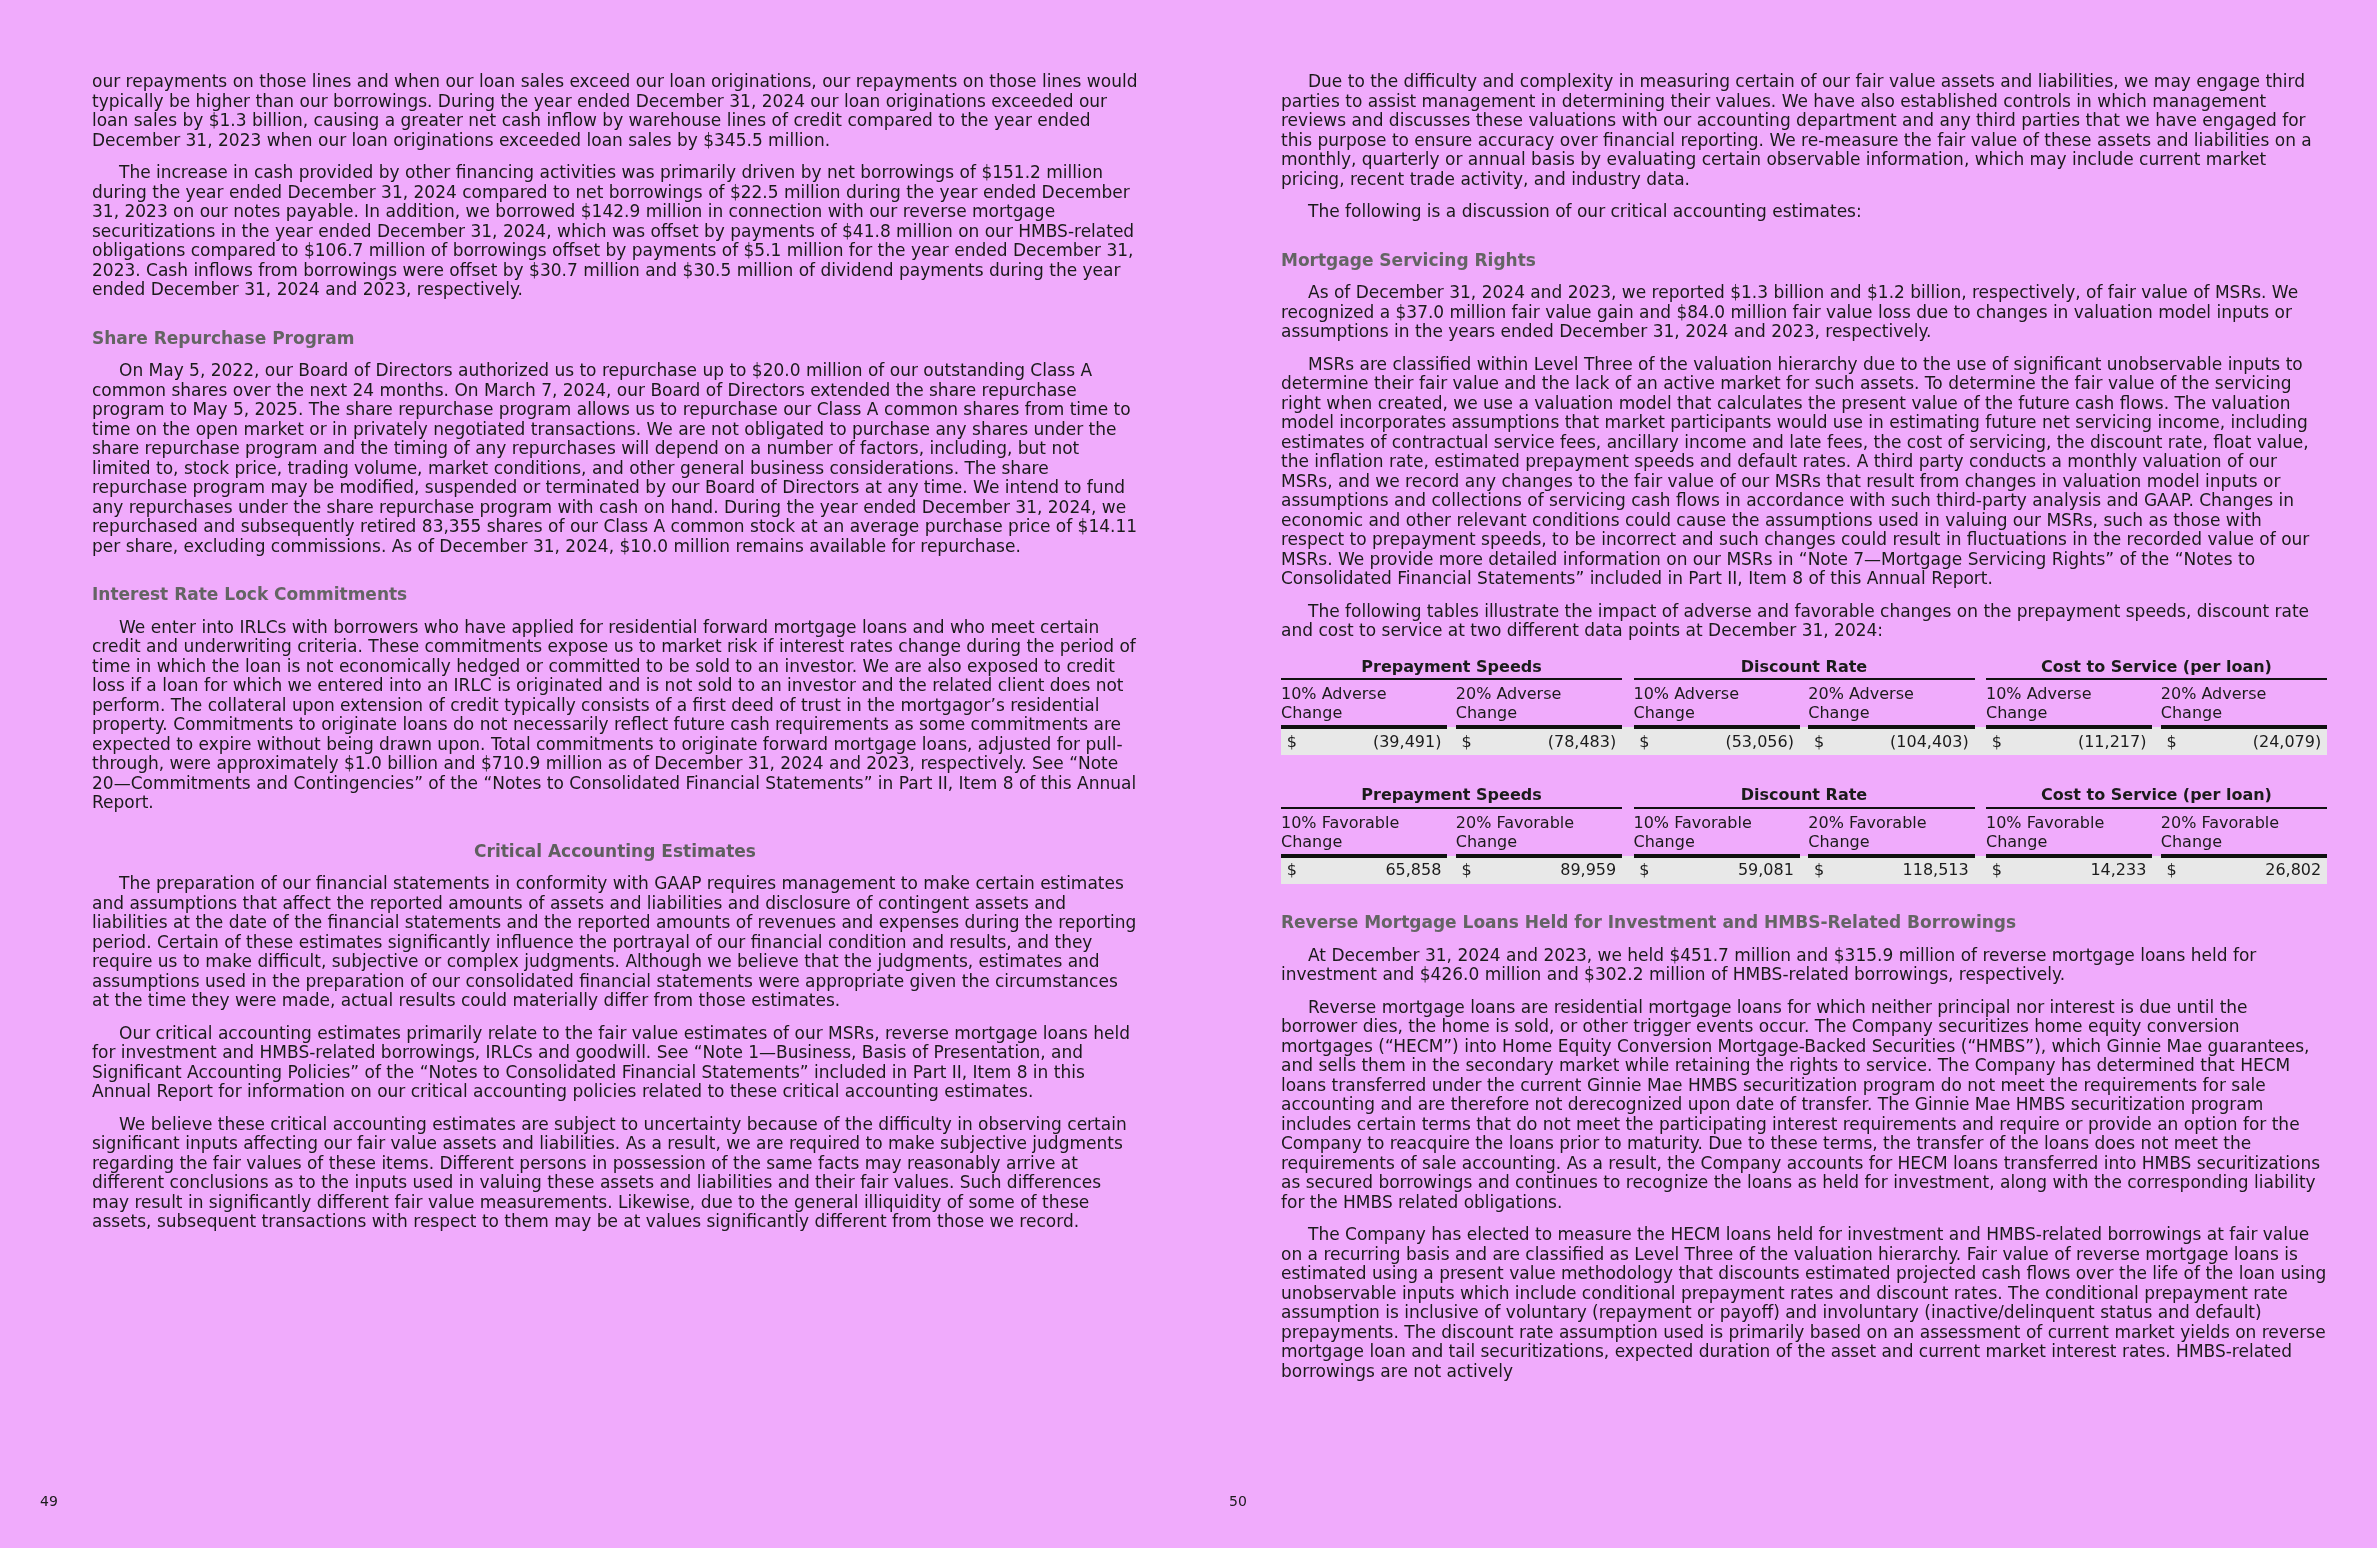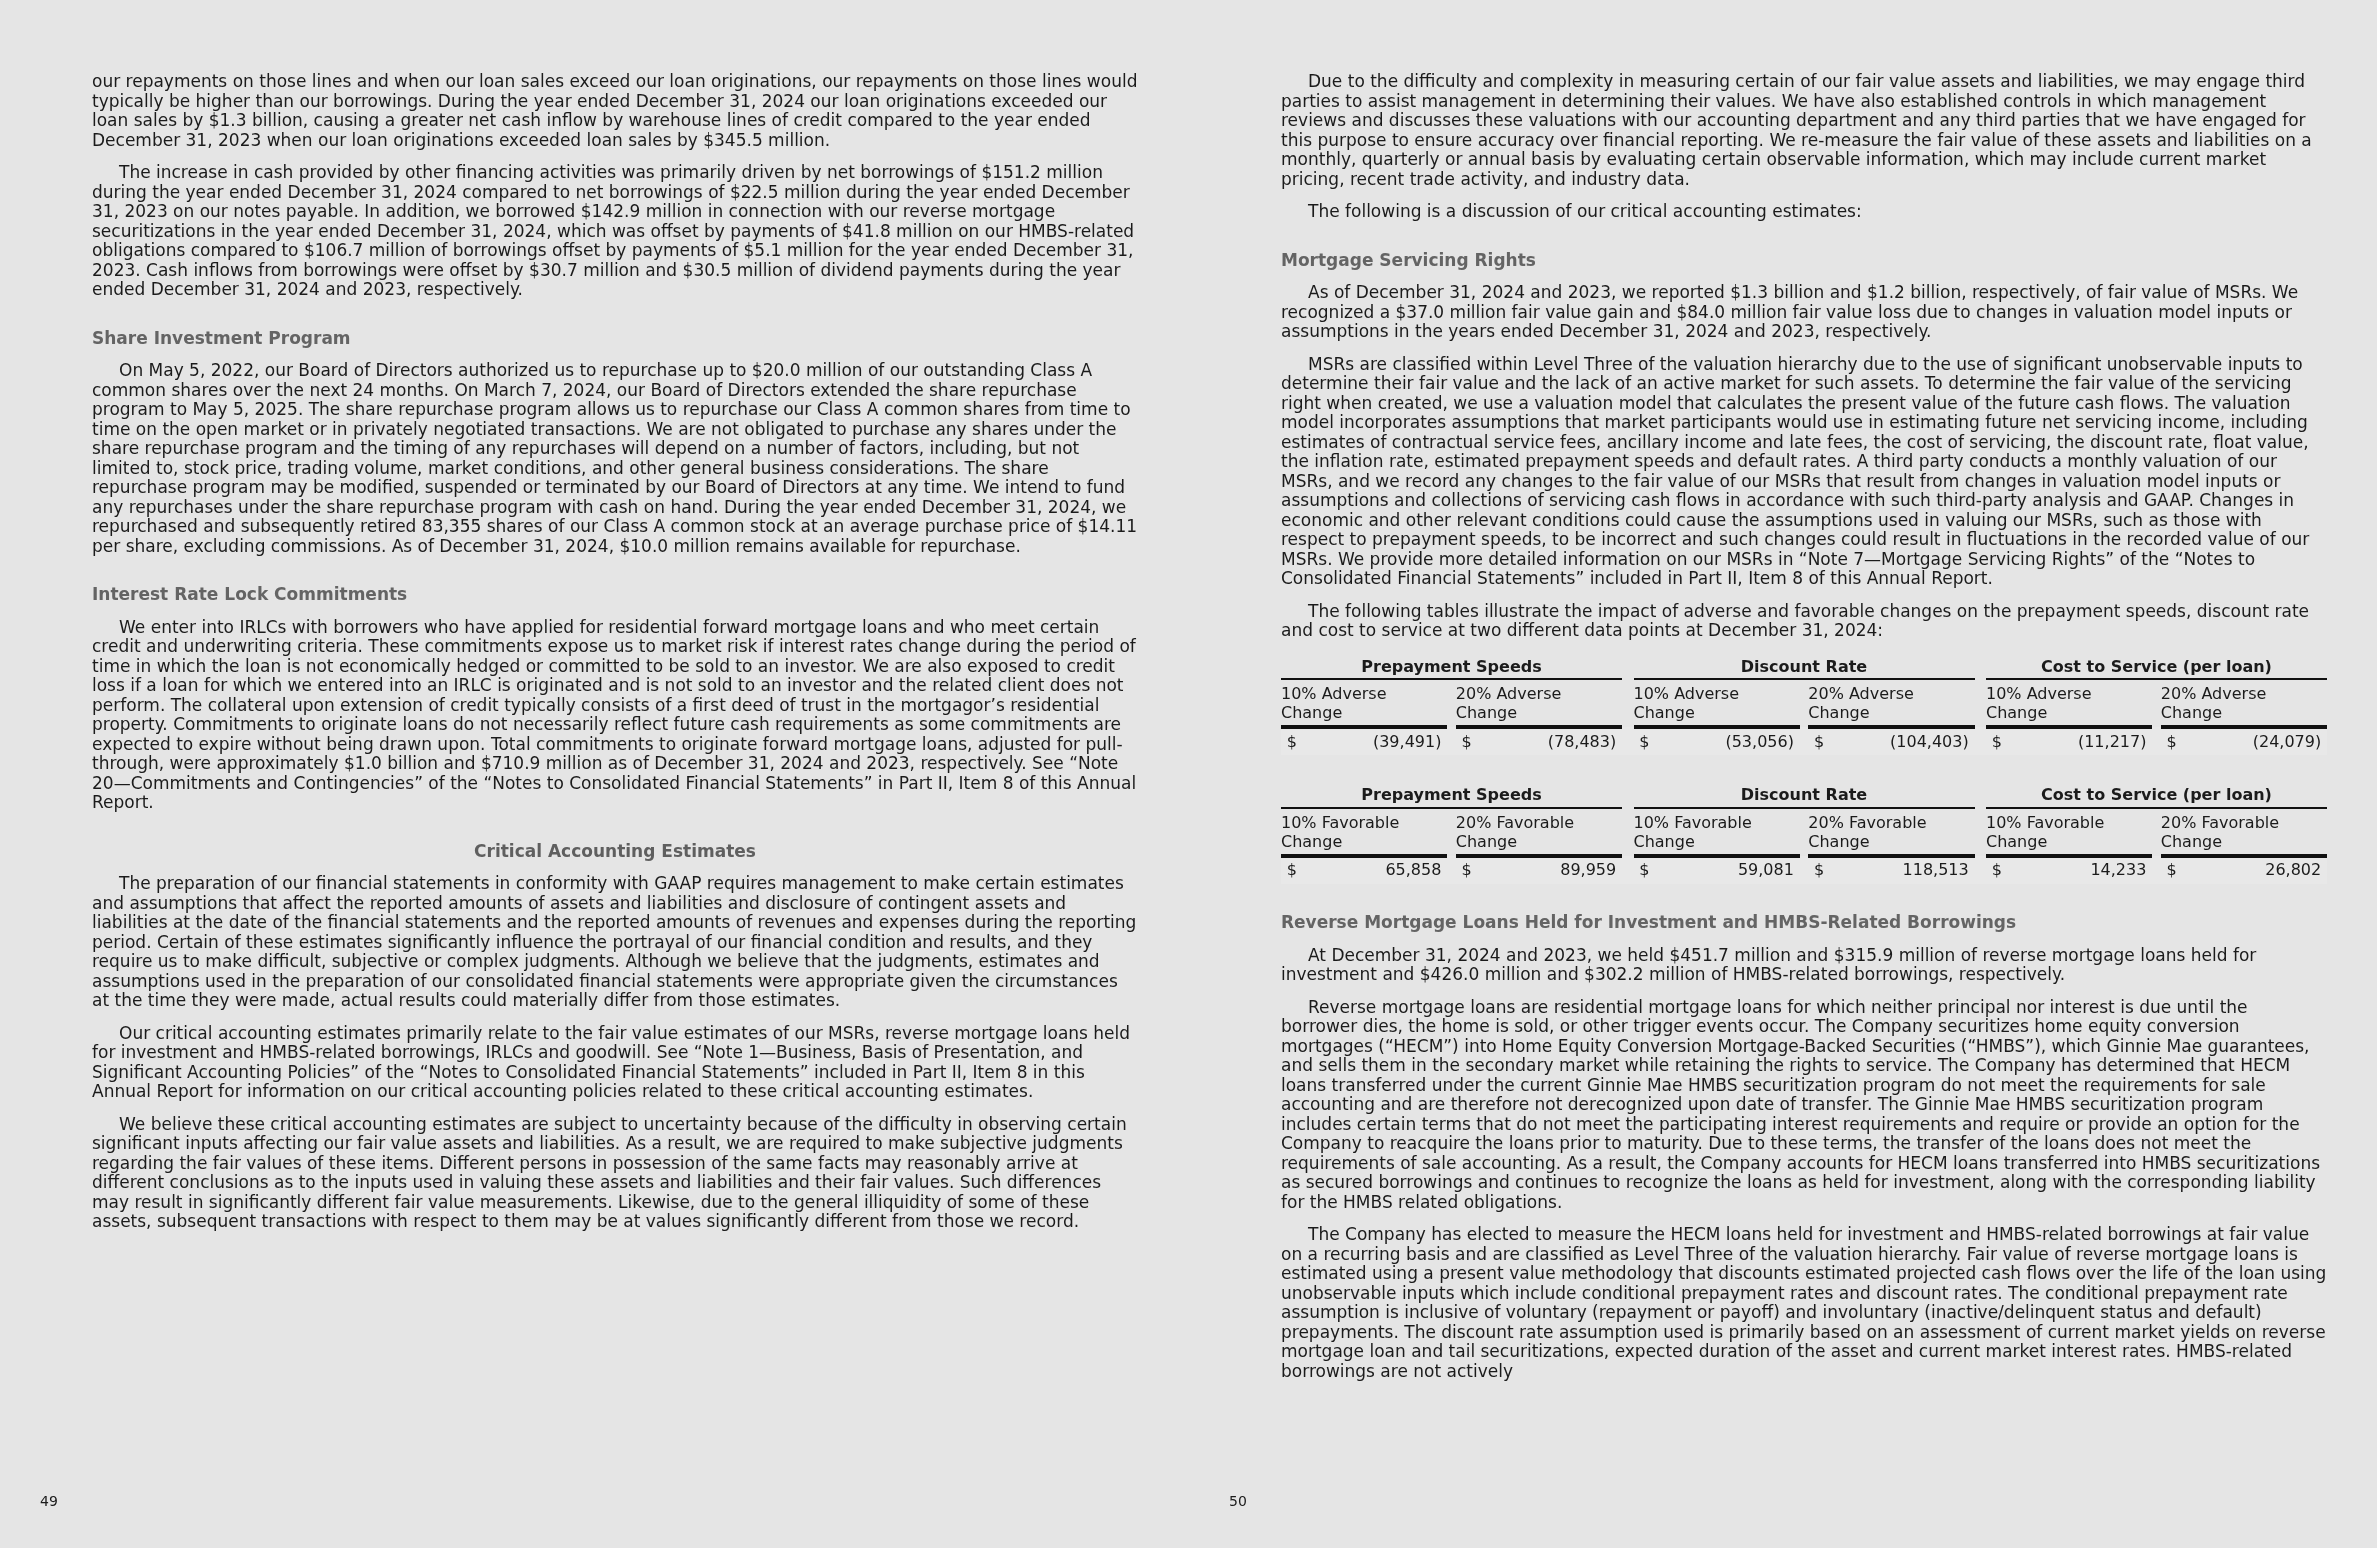--- a/index.html
+++ b/index.html
@@ -1,20 +1,20 @@
 <!DOCTYPE html>
 <html style="font-size:11.5px"><head>
 <meta charset="utf-8">
 <style>
   html, body { margin: 0; padding: 0; background: #ffffff; }
   .spread {
     position: relative;
     width: 2377px;
     height: 1549px;
-    background: #e5e5e5;
+    background: #f0abfc;
     font-family: "DejaVu Sans", sans-serif;
     color: #1b1b1b;
   }
   .page {
     position: absolute;
     top: 0;
     width: 1189px;
     height: 1549px;
     overflow: hidden;
   }
@@ -93,21 +93,21 @@
 </style>
 </head>
 <body>
 
 <div class="spread">
 
   <section class="page page-left">
     <div class="content">
       <p>our repayments on those lines and when our loan sales exceed our loan originations, our repayments on those lines would typically be higher than our borrowings. During the year ended December 31, 2024 our loan originations exceeded our loan sales by $1.3 billion, causing a greater net cash inflow by warehouse lines of credit compared to the year ended December 31, 2023 when our loan originations exceeded loan sales by $345.5 million.</p>
       <p class="indent">The increase in cash provided by other financing activities was primarily driven by net borrowings of $151.2 million during the year ended December 31, 2024 compared to net borrowings of $22.5 million during the year ended December 31, 2023 on our notes payable. In addition, we borrowed $142.9 million in connection with our reverse mortgage securitizations in the year ended December 31, 2024, which was offset by payments of $41.8 million on our HMBS-related obligations compared to $106.7 million of borrowings offset by payments of $5.1 million for the year ended December 31, 2023. Cash inflows from borrowings were offset by $30.7 million and $30.5 million of dividend payments during the year ended December 31, 2024 and 2023, respectively.</p>
-      <h3 class="sub-heading">Share Investment Program</h3>
+      <h3 class="sub-heading">Share Repurchase Program</h3>
       <p class="indent">On May 5, 2022, our Board of Directors authorized us to repurchase up to $20.0 million of our outstanding Class A common shares over the next 24 months. On March 7, 2024, our Board of Directors extended the share repurchase program to May 5, 2025. The share repurchase program allows us to repurchase our Class A common shares from time to time on the open market or in privately negotiated transactions. We are not obligated to purchase any shares under the share repurchase program and the timing of any repurchases will depend on a number of factors, including, but not limited to, stock price, trading volume, market conditions, and other general business considerations. The share repurchase program may be modified, suspended or terminated by our Board of Directors at any time. We intend to fund any repurchases under the share repurchase program with cash on hand. During the year ended December 31, 2024, we repurchased and subsequently retired 83,355 shares of our Class A common stock at an average purchase price of $14.11 per share, excluding commissions. As of December 31, 2024, $10.0 million remains available for repurchase.</p>
       <h3 class="sub-heading">Interest Rate Lock Commitments</h3>
       <p class="indent">We enter into IRLCs with borrowers who have applied for residential forward mortgage loans and who meet certain credit and underwriting criteria. These commitments expose us to market risk if interest rates change during the period of time in which the loan is not economically hedged or committed to be sold to an investor. We are also exposed to credit loss if a loan for which we entered into an IRLC is originated and is not sold to an investor and the related client does not perform. The collateral upon extension of credit typically consists of a first deed of trust in the mortgagor’s residential property. Commitments to originate loans do not necessarily reflect future cash requirements as some commitments are expected to expire without being drawn upon. Total commitments to originate forward mortgage loans, adjusted for pull-through, were approximately $1.0 billion and $710.9 million as of December 31, 2024 and 2023, respectively. See “Note 20—Commitments and Contingencies” of the “Notes to Consolidated Financial Statements” in Part II, Item 8 of this Annual Report.</p>
       <h4 class="center-heading">Critical Accounting Estimates</h4>
       <p class="indent">The preparation of our financial statements in conformity with GAAP requires management to make certain estimates and assumptions that affect the reported amounts of assets and liabilities and disclosure of contingent assets and liabilities at the date of the financial statements and the reported amounts of revenues and expenses during the reporting period. Certain of these estimates significantly influence the portrayal of our financial condition and results, and they require us to make difficult, subjective or complex judgments. Although we believe that the judgments, estimates and assumptions used in the preparation of our consolidated financial statements were appropriate given the circumstances at the time they were made, actual results could materially differ from those estimates.</p>
       <p class="indent">Our critical accounting estimates primarily relate to the fair value estimates of our MSRs, reverse mortgage loans held for investment and HMBS-related borrowings, IRLCs and goodwill. See “Note 1—Business, Basis of Presentation, and Significant Accounting Policies” of the “Notes to Consolidated Financial Statements” included in Part II, Item 8 in this Annual Report for information on our critical accounting policies related to these critical accounting estimates.</p>
       <p class="indent">We believe these critical accounting estimates are subject to uncertainty because of the difficulty in observing certain significant inputs affecting our fair value assets and liabilities. As a result, we are required to make subjective judgments regarding the fair values of these items. Different persons in possession of the same facts may reasonably arrive at different conclusions as to the inputs used in valuing these assets and liabilities and their fair values. Such differences may result in significantly different fair value measurements. Likewise, due to the general illiquidity of some of these assets, subsequent transactions with respect to them may be at values significantly different from those we record.</p>
     </div>
     <div class="page-number">49</div>
   </section>

